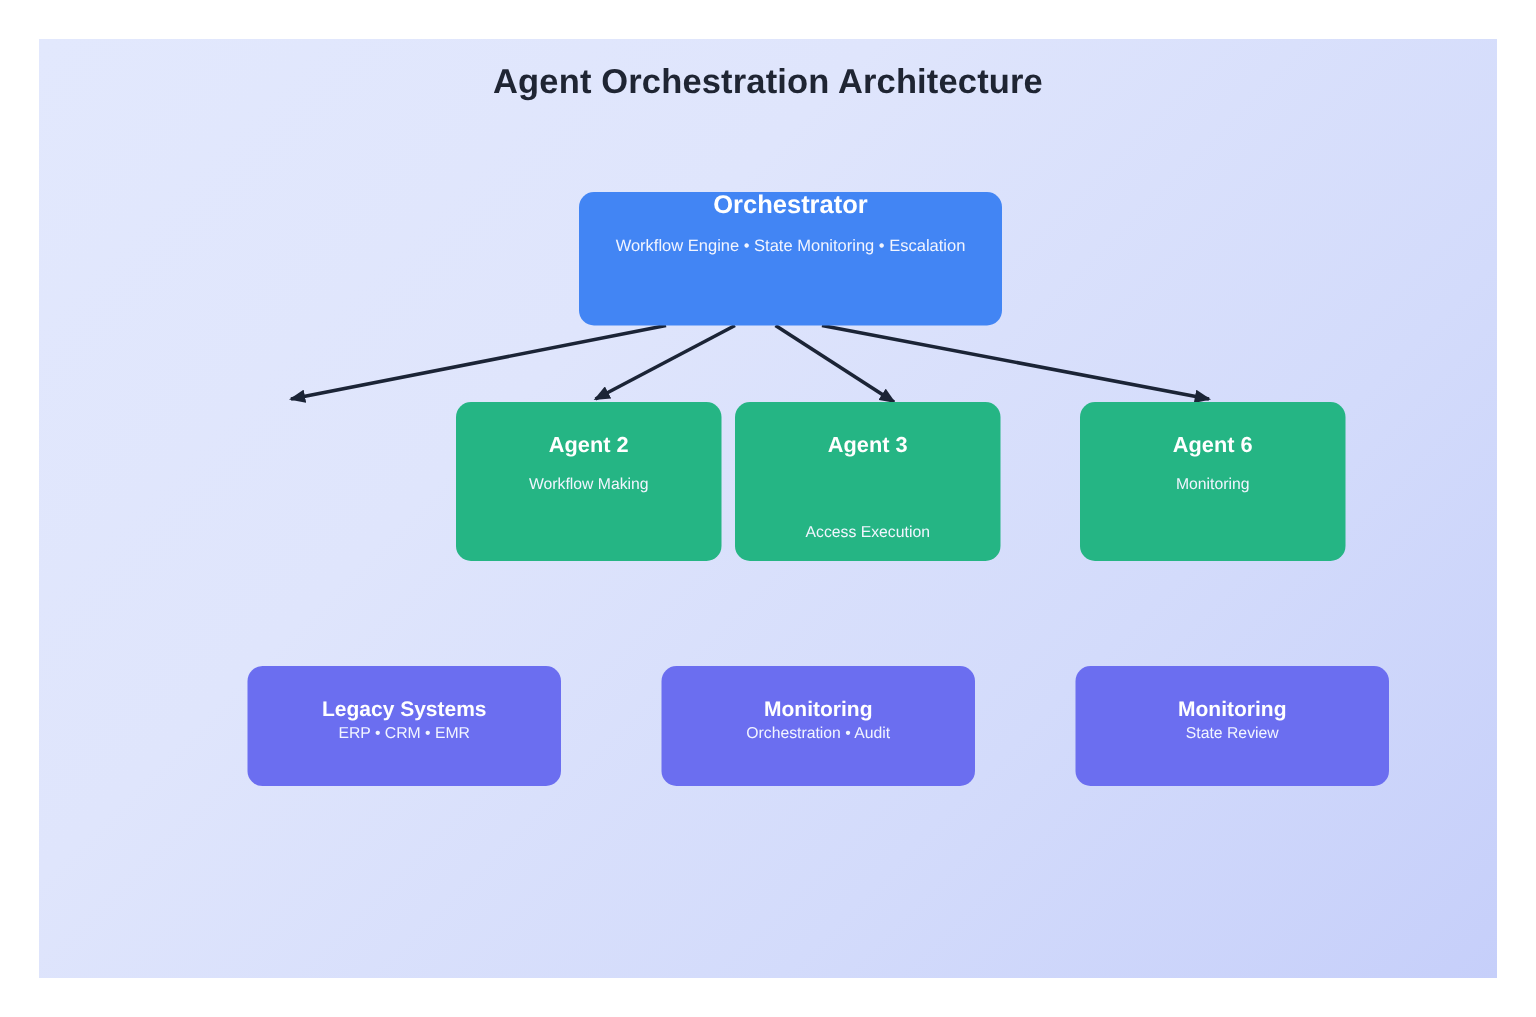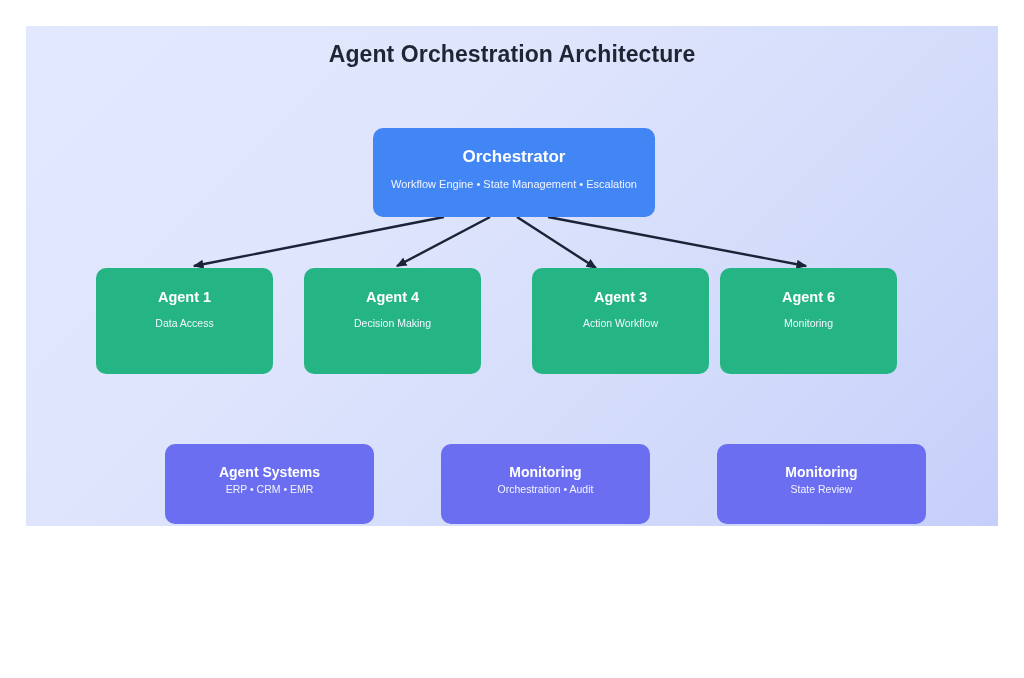--- a/index.html
+++ b/index.html
@@ -20,21 +20,21 @@
     height: 678px;
     background: #ffffff;
   }
 
   
   #canvas {
     position: absolute;
     left: 26px;
     top: 26px;
     width: 972px;
-    height: 500px;
+    height: 626px;
     background: linear-gradient(135deg, #e2e8fd 0%, #dfe5fc 35%, #d3dbfb 70%, #c6cffa 100%);
   }
 
   
   .diagram-title {
     position: absolute;
     left: 0;
     top: 15px;
     width: 972px;
     text-align: center;
@@ -74,21 +74,21 @@
   .node-subtitle {
     text-align: center;
     color: #f2f5ff;
     line-height: 1.2;
     white-space: nowrap;
   }
 
   
   .node.orchestrator {
     background: #4285f4;
-    padding-top: 20px;
+    margin-left: 13px;
   }
   .node.orchestrator .node-title { font-size: 17px; }
   .node.orchestrator .node-subtitle { font-size: 11px; margin-top: 11px; }
 
   
   .node.agent {
     background: #25b584;
     padding-top: 22px;
   }
   .node.agent .node-title { font-size: 14.5px; }
@@ -119,45 +119,41 @@
       <g stroke="#1b2436" stroke-width="2.4" fill="none" marker-end="url(#ah)">
         <line x1="418" y1="191" x2="168" y2="240"></line>
         <line x1="464" y1="191" x2="371" y2="240"></line>
         <line x1="491" y1="191" x2="570" y2="242"></line>
         <line x1="522" y1="191" x2="780" y2="240"></line>
       </g>
     </svg>
 
     <div class="node orchestrator" style="left:347px; top:102px; width:282px; height:89px;">
       <div class="node-title">Orchestrator</div>
-      <div class="node-subtitle">Workflow Engine • State Management • Escalation</div>
+      <div class="node-subtitle">Workflow Engine • State Monitoring • Escalation</div>
     </div>
 
-    <div class="node agent" style="left:70px; top:242px; width:177px; height:106px;">
-      <div class="node-title">Agent 1</div>
-      <div class="node-subtitle">Data Access</div>
+
+    <div class="node agent" style="left:278px; top:242px; width:177px; height:106px;">
+      <div class="node-title">Agent 2</div>
+      <div class="node-subtitle">Workflow Making</div>
     </div>
 
-    <div class="node agent" style="left:278px; top:242px; width:177px; height:106px;">
-      <div class="node-title">Agent 4</div>
-      <div class="node-subtitle">Decision Making</div>
-    </div>
-
-    <div class="node agent" style="left:506px; top:242px; width:177px; height:106px;">
+    <div class="node agent" style="left:464px; top:242px; width:177px; height:106px;gap:32px;">
       <div class="node-title">Agent 3</div>
-      <div class="node-subtitle">Action Workflow</div>
+      <div class="node-subtitle">Access Execution</div>
     </div>
 
     <div class="node agent" style="left:694px; top:242px; width:177px; height:106px;">
       <div class="node-title">Agent 6</div>
       <div class="node-subtitle">Monitoring</div>
     </div>
 
     <div class="node system" style="left:139px; top:418px; width:209px; height:80px;">
-      <div class="node-title">Agent Systems</div>
+      <div class="node-title">Legacy Systems</div>
       <div class="node-subtitle">ERP • CRM • EMR</div>
     </div>
 
     <div class="node system" style="left:415px; top:418px; width:209px; height:80px;">
       <div class="node-title">Monitoring</div>
       <div class="node-subtitle">Orchestration • Audit</div>
     </div>
 
     <div class="node system" style="left:691px; top:418px; width:209px; height:80px;">
       <div class="node-title">Monitoring</div>

